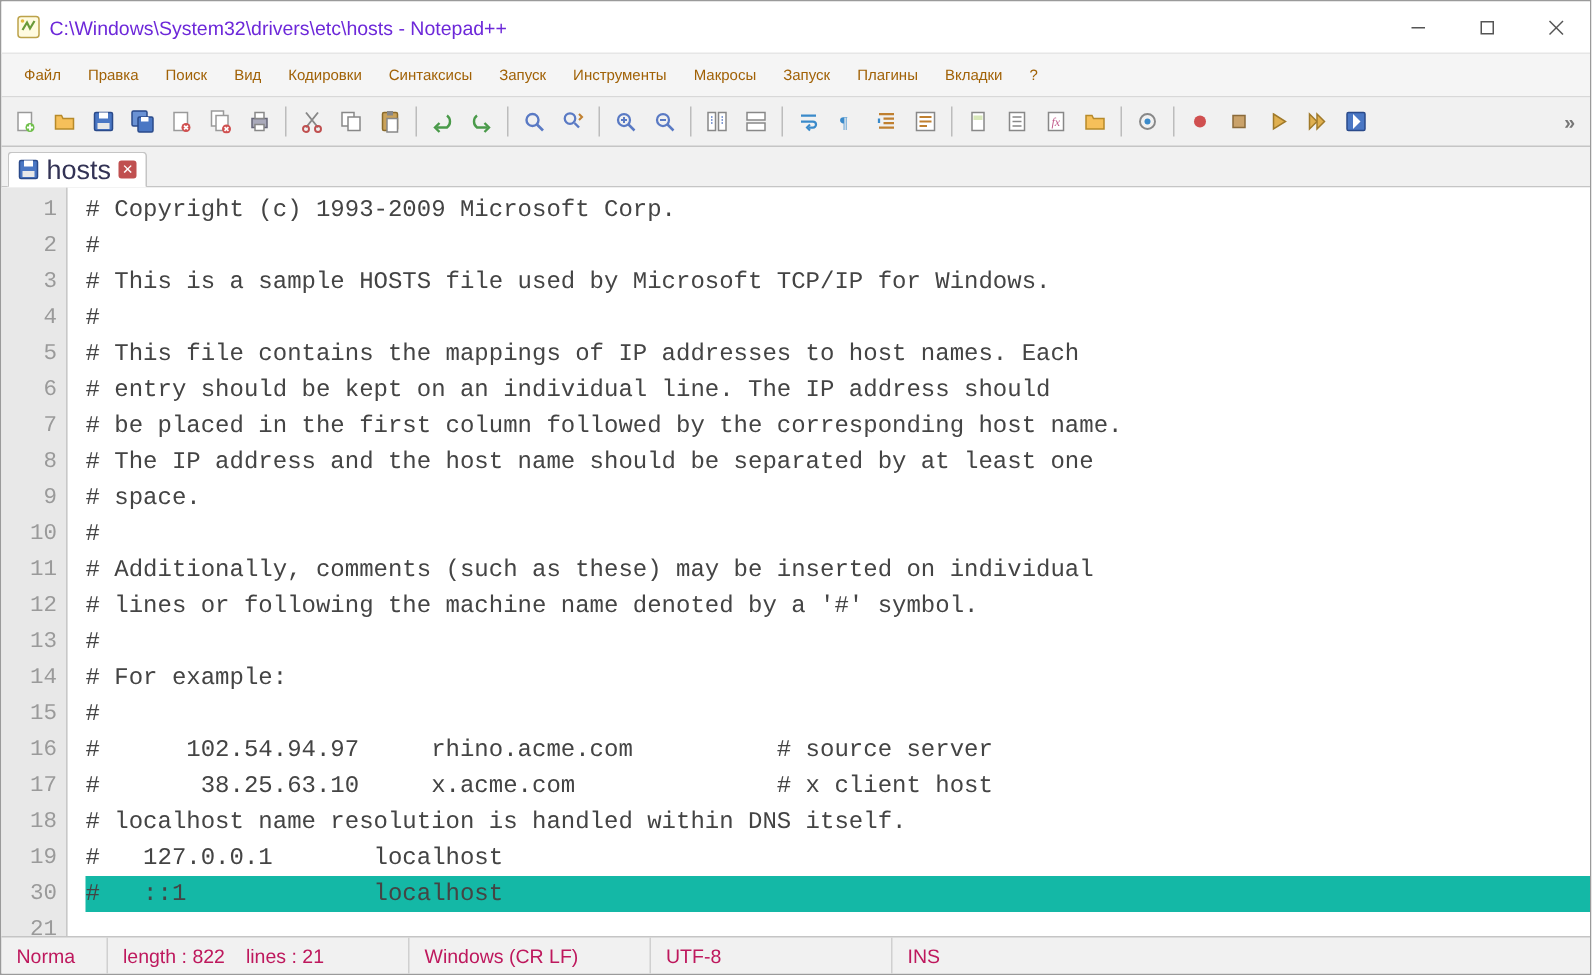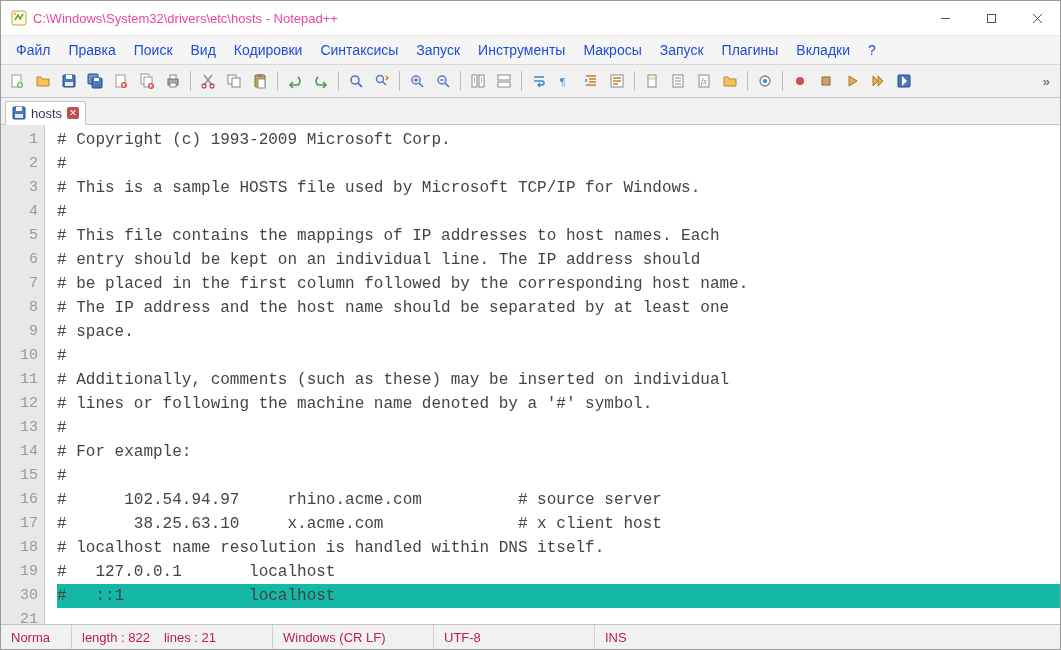--- a/index.html
+++ b/index.html
@@ -1,37 +1,37 @@
 <!DOCTYPE html>
 <html><head>
 <meta charset="utf-8">
 <style>
   html,body{margin:0;padding:0;font-family:"Segoe UI",Tahoma,sans-serif;font-size:13px;color:#444;background:#fff;overflow:hidden}
   .window{width:1061px;height:650px;border:1px solid #9a9a9a;box-sizing:border-box;display:flex;flex-direction:column;background:#fff}
   
   .titlebar{height:34px;background:#fff;display:flex;align-items:center;border-bottom:1px solid #e6e6e6}
   .titlebar .icon-app{width:16px;height:16px;margin:0 6px 0 10px;display:flex;align-items:center;justify-content:center}
-  .titlebar .title{flex:1;color:#ec4899;font-size:13px;white-space:nowrap;overflow:hidden}
+  .titlebar .title{flex:1;color:#6d28d9;font-size:13px;white-space:nowrap;overflow:hidden}
   .winbtns{display:flex;height:100%}
   .winbtn{width:46px;display:flex;align-items:center;justify-content:center;color:#777}
   .winbtn svg{width:11px;height:11px}
   
   .menubar{height:28px;display:flex;align-items:center;padding:0 6px;background:#f5f5f5;border-bottom:1px solid #d8d8d8;gap:0}
-  .menuitem{padding:4px 9px;color:#1d4ed8;font-size:14px;white-space:nowrap}
+  .menuitem{padding:4px 9px;color:#a16207;font-size:10px;white-space:nowrap}
   
   .toolbar{height:32px;background:#f1f1f1;border-bottom:1px solid #c5c5c5;display:flex;align-items:center;padding:0 4px;gap:2px;overflow:hidden}
   .tbtn{width:22px;height:22px;display:flex;align-items:center;justify-content:center;border:1px solid transparent;border-radius:2px}
   .tbtn svg{width:16px;height:16px}
   .tsep{width:1px;height:20px;background:#bcbcbc;margin:0 3px}
   .toolbar .overflow{margin-left:auto;font-weight:bold;color:#777;padding:0 6px}
   
   .tabbar{height:26px;background:#f1f1f1;display:flex;align-items:flex-end;padding:0 4px;border-bottom:1px solid #c5c5c5}
   .tab{height:22px;background:#fff;border:1px solid #c5c5c5;border-bottom:1px solid #fff;margin-bottom:-1px;display:flex;align-items:center;padding:0 6px;gap:5px;border-radius:3px 3px 0 0}
   .tab .save-icon{width:14px;height:14px}
-  .tab .lbl{color:#335;font-size:13px}
+  .tab .lbl{color:#335;font-size:18px}
   .tab .close{width:12px;height:12px;background:#c05050;border-radius:2px;display:flex;align-items:center;justify-content:center;color:#fff;font-size:9px;line-height:1}
   
   .editor{flex:1;display:flex;overflow:hidden;font-family:"Courier New",monospace;font-size:16px;color:#444;background:#fff}
   .gutter{width:44px;background:#e8e8e8;border-right:1px solid #c8c8c8;text-align:right;padding:3px 6px 0 0;box-sizing:border-box;color:#9a9a9a;font-size:15px;line-height:24px}
   .code{flex:1;padding:3px 0 0 12px;line-height:24px;white-space:pre}
   .code .row{height:24px}
   .code .row.caret{background:#14b8a6}
   
   .status{height:24px;border-top:1px solid #c5c5c5;background:#f1f1f1;display:flex;align-items:center;font-size:13px;color:#be185d}
   .status .cell{padding:0 10px;border-right:1px solid #d0d0d0;height:100%;display:flex;align-items:center;white-space:nowrap}

